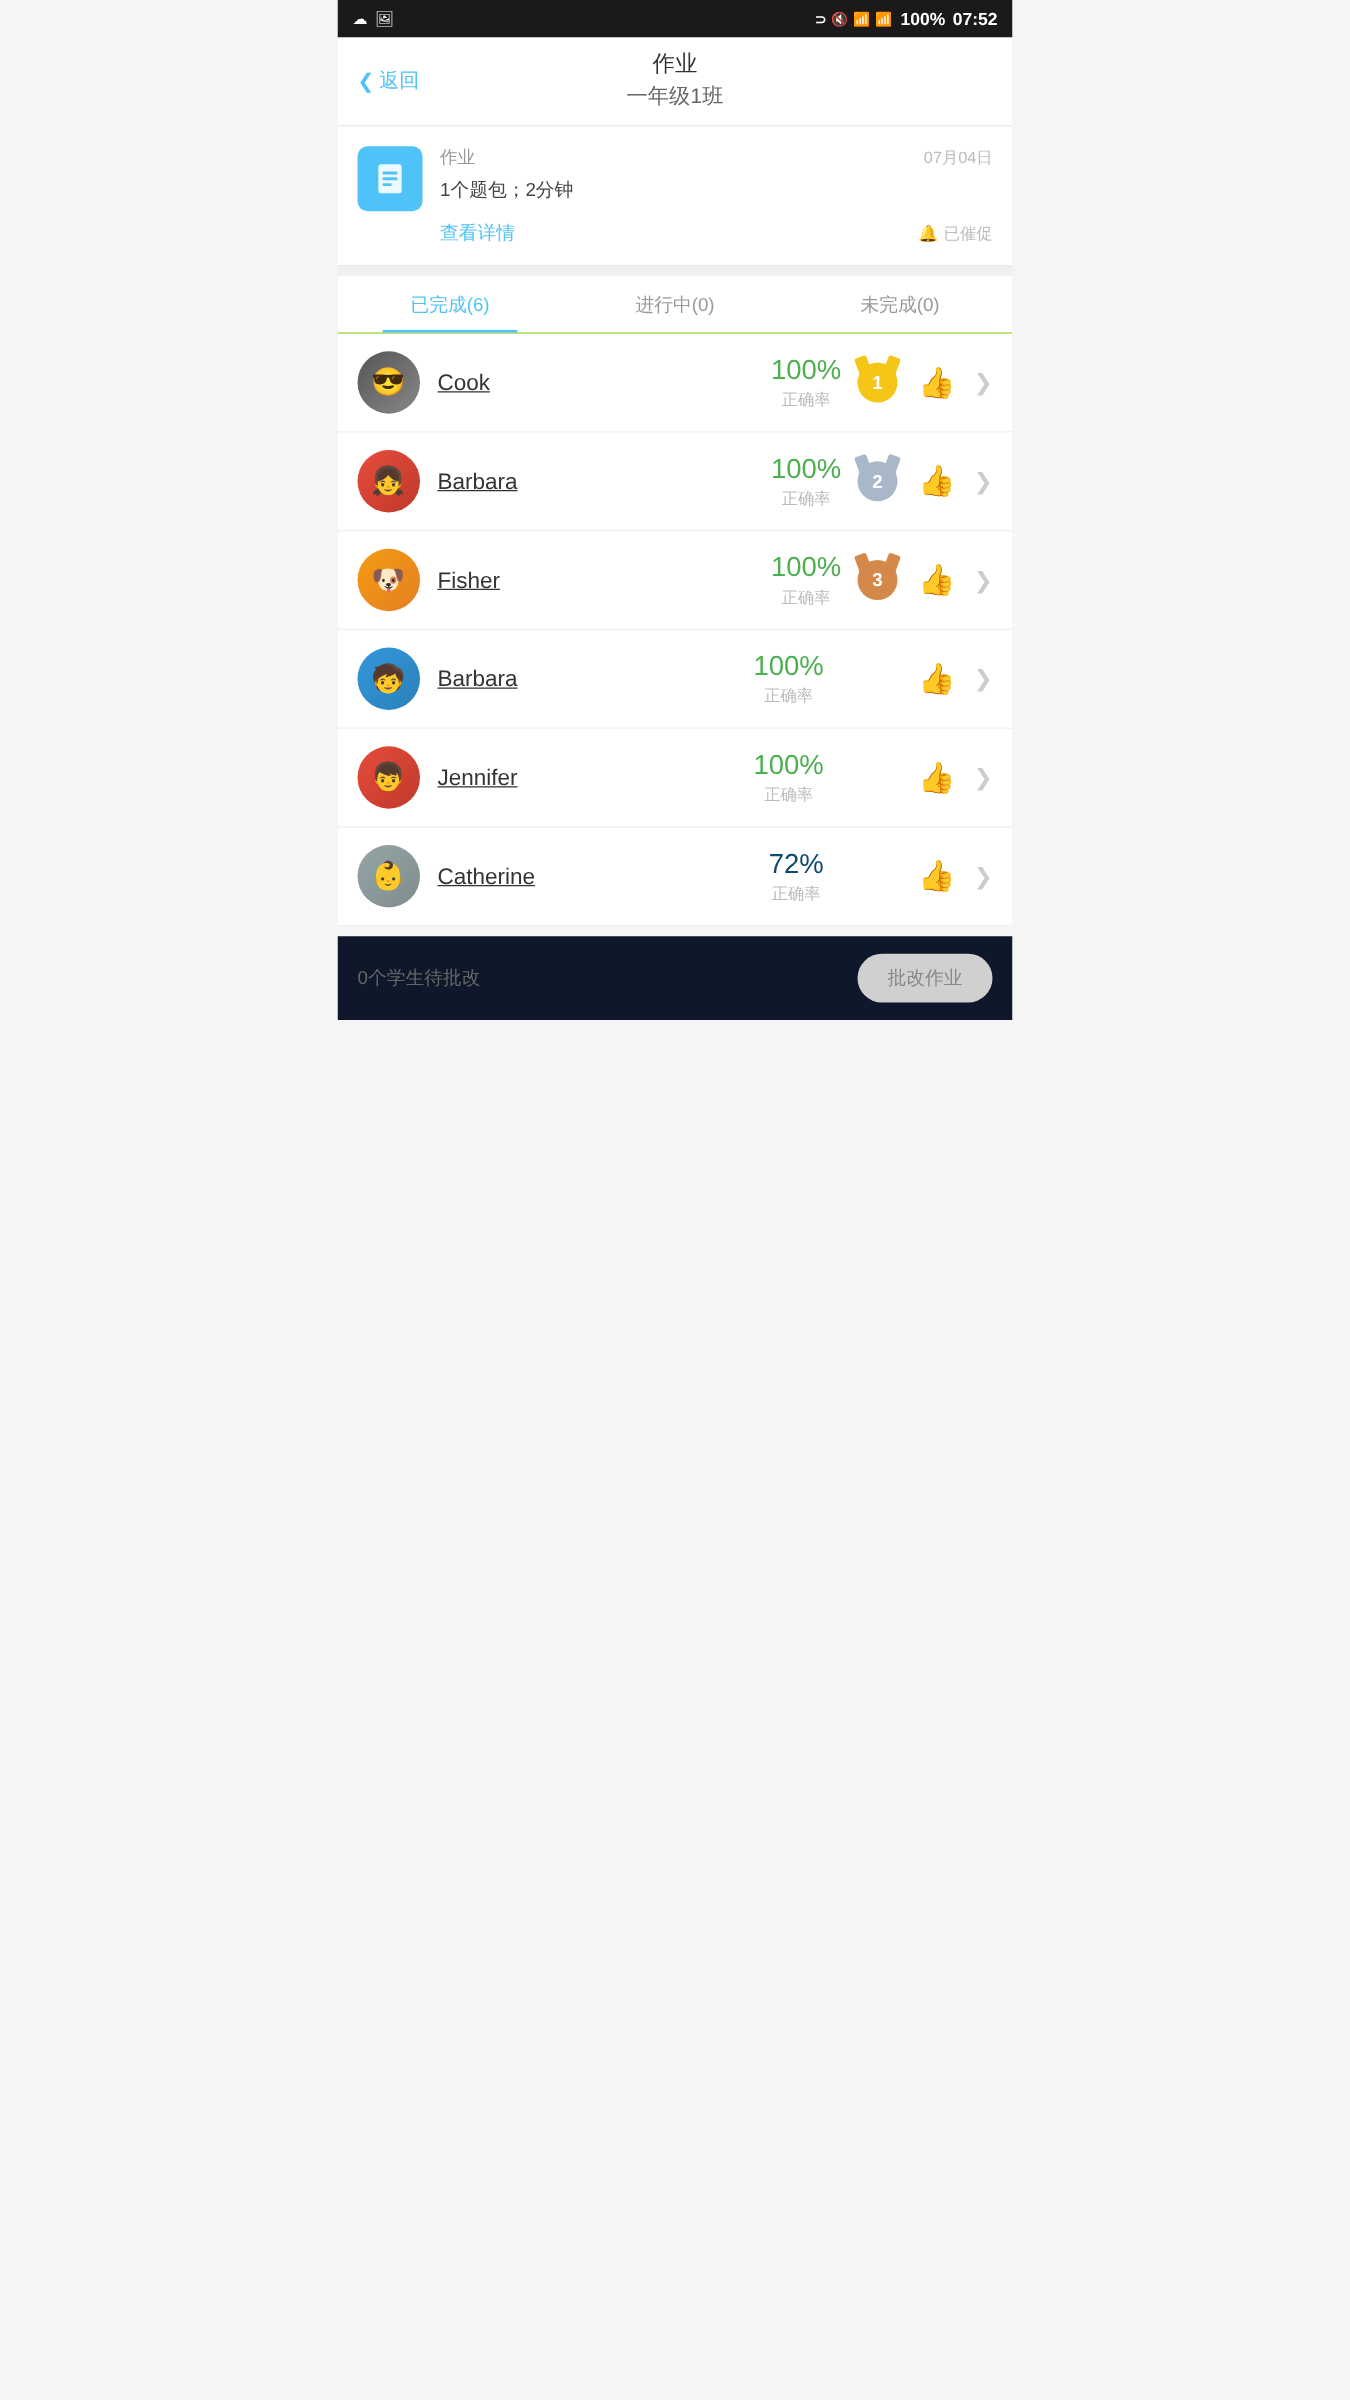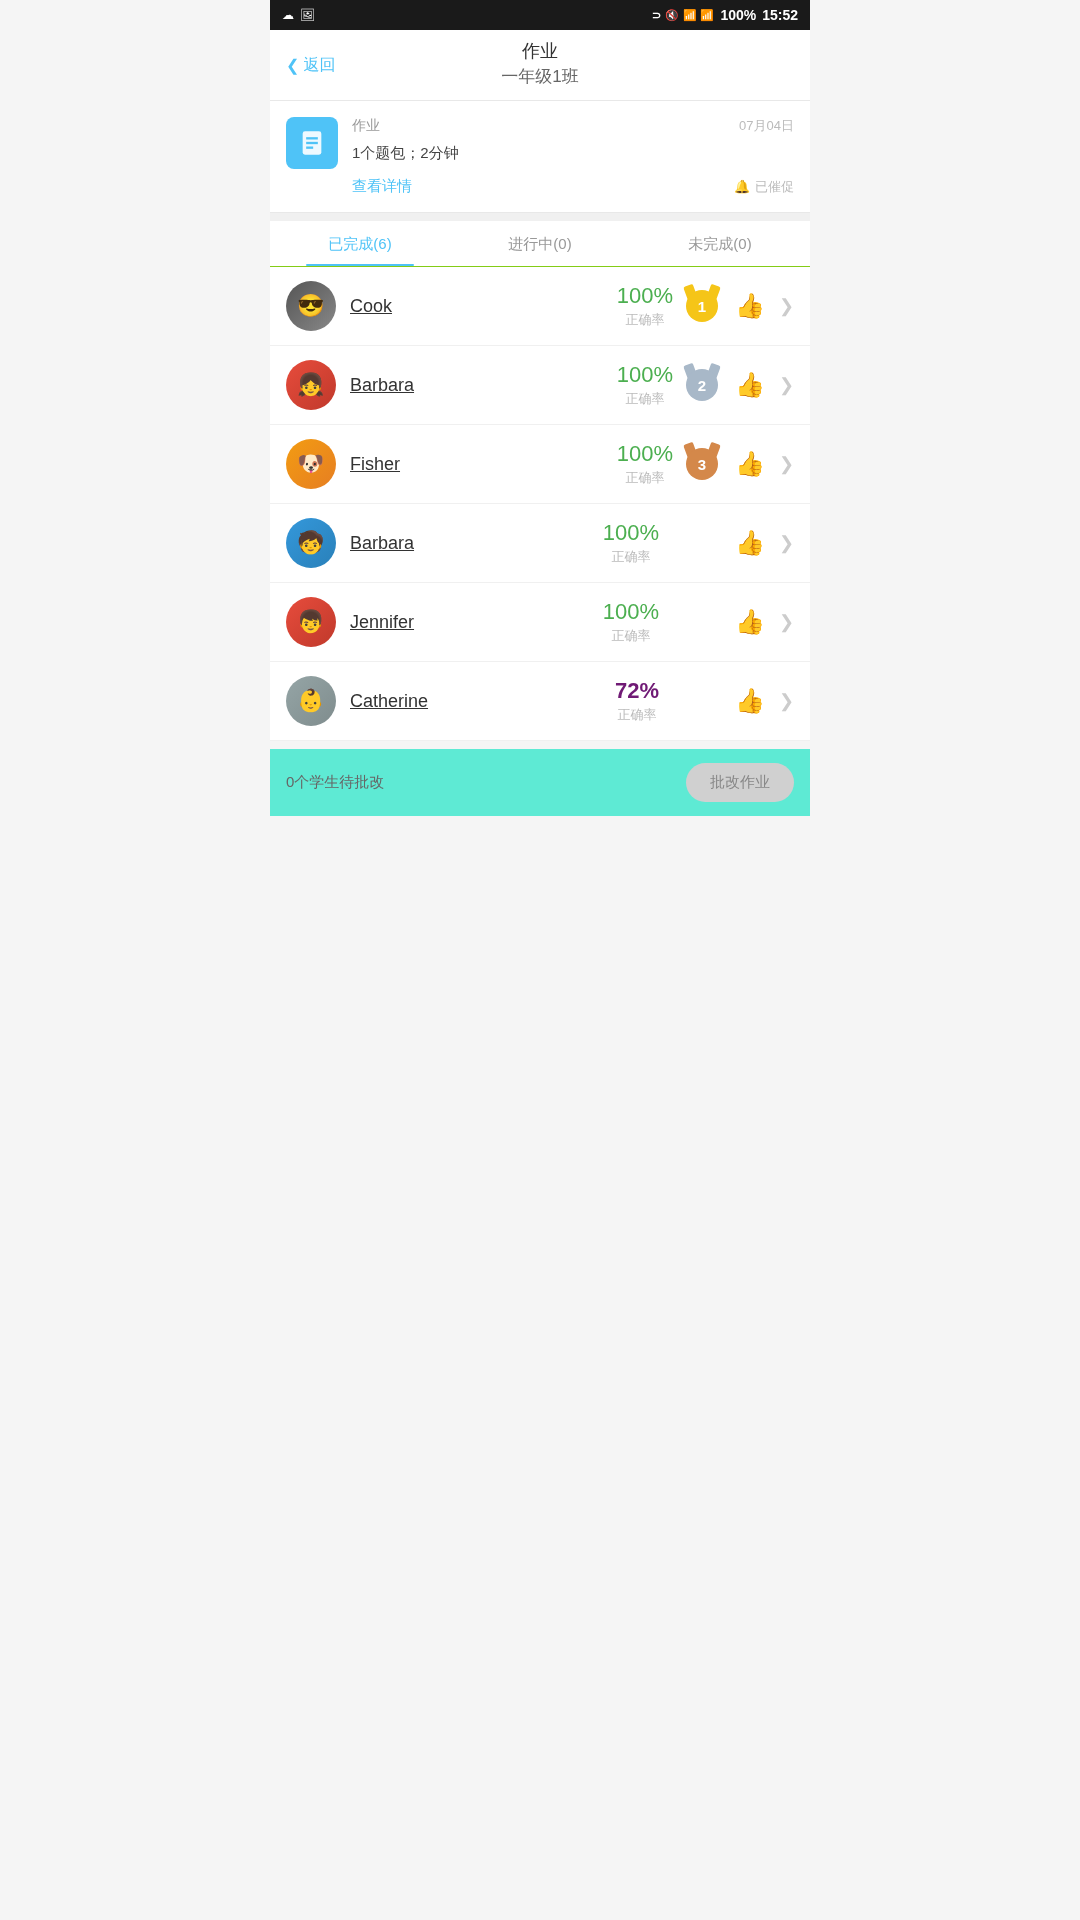--- a/index.html
+++ b/index.html
@@ -164,21 +164,21 @@
 
     .student-name {
       flex: 1;
       font-size: 18px;
       color: #333;
       margin-left: 14px;
       text-decoration: underline;
     }
     .score-block { text-align: center; margin-right: 10px; }
     .score-value { font-size: 22px; color: #4caf50; font-weight: 400; }
-    .score-value.partial { color: #701a75; font-weight: bold; }
+    .score-value.partial { color: #0c4a6e; }
     .score-label { font-size: 13px; color: #bbb; margin-top: 2px; }
 
     
     .medal {
       width: 38px;
       height: 42px;
       position: relative;
       margin-right: 14px;
       display: flex;
       align-items: center;
@@ -220,21 +220,21 @@
     .thumb-btn {
       color: #ccc;
       font-size: 24px;
       margin-right: 14px;
       cursor: pointer;
     }
     .chevron { color: #ccc; font-size: 18px; }
 
     
     .bottom-bar {
-      background: #5eead4;
+      background: #0f172a;
       padding: 14px 16px;
       display: flex;
       align-items: center;
       justify-content: space-between;
       margin-top: 8px;
     }
     .pending-label { font-size: 15px; color: #666; }
     .grade-btn {
       background: #d0d0d0;
       color: #888;
@@ -254,21 +254,21 @@
     <span>🖼</span>
   </div>
   <div class="status-right">
     <span class="status-icons">
       <span>⊃</span>
       <span>🔇</span>
       <span>📶</span>
       <span>📶</span>
     </span>
     <span>100%</span>
-    <span>15:52</span>
+    <span>07:52</span>
   </div>
 </div>
 
 <div class="header">
   <div class="back-btn">
     <span>❮</span>
     <span>返回</span>
   </div>
   <div class="header-title">作业</div>
   <div class="header-subtitle">一年级1班</div>

